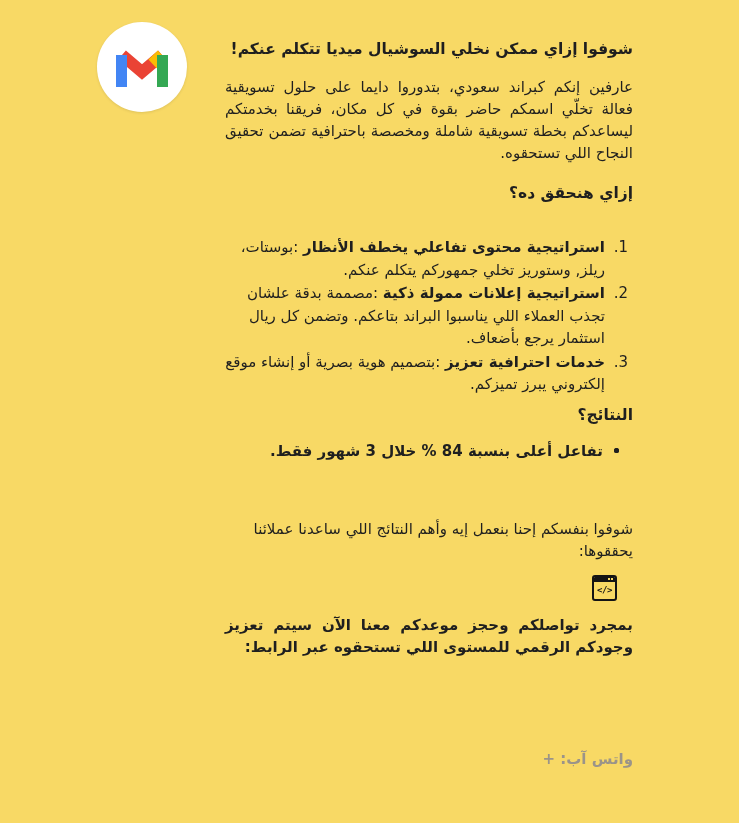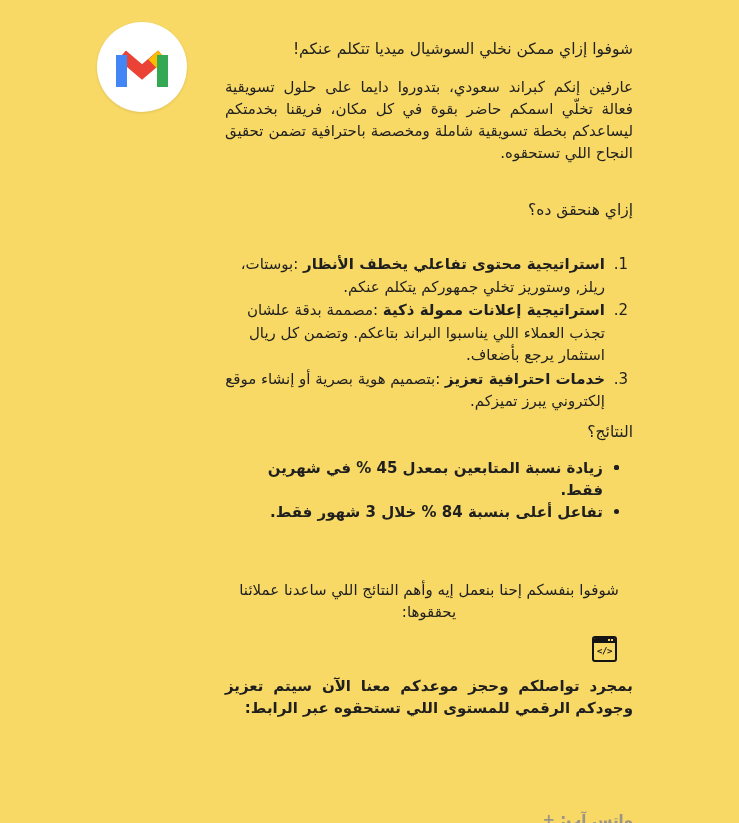--- a/index.html
+++ b/index.html
@@ -16,41 +16,41 @@
     width: 90px; height: 90px; border-radius: 50%;
     background: #FFFFFF;
     display: flex; align-items: center; justify-content: center;
     box-shadow: 0 1px 3px rgba(0,0,0,0.10);
   }
   .content {
     position: absolute; top: 38px; left: 225px; width: 408px;
     direction: rtl; text-align: right;
     font-size: 15px; line-height: 22px;
   }
-  .h { font-weight: normal; font-size: 15.5px; line-height: 22px; }
+  .h { font-weight: bold; font-size: 15.5px; line-height: 22px; }
   .title { margin-bottom: 16px; }
-  .intro { text-align: justify; text-align-last: right; margin-bottom: 35px; }
+  .intro { text-align: justify; text-align-last: right; margin-bottom: 18px; }
   .how-heading { margin-bottom: 32px; }
   ol.strategies { list-style: none; margin-bottom: 8px; }
   ol.strategies li {
     position: relative; padding-right: 28px;
     line-height: 22.5px; margin-bottom: 1px;
   }
   ol.strategies .num { position: absolute; right: 5px; top: 0; }
   .results-heading { margin-bottom: 14px; }
   ul.results { list-style: none; }
   ul.results li {
     position: relative; padding-right: 30px;
     font-weight: bold; line-height: 22px;
   }
   ul.results .bullet {
     position: absolute; right: 14px; top: 8px;
     width: 5px; height: 5px; border-radius: 50%; background: #1F1F1F;
   }
-  .see { margin-top: 56px; text-align: center; }
+  .see { margin-top: 56px; }
   .icon-row { margin-top: 13px; margin-left: 0; height: 27px; }
   .embed-icon {
     display: inline-block; margin-right: 16px;
     width: 25px; height: 26px;
     border: 2px solid #141414; border-radius: 3px;
     vertical-align: top; overflow: hidden;
   }
   .embed-icon .titlebar {
     height: 5px; background: #141414;
     display: flex; align-items: center; gap: 1px; padding-right: 2px;
@@ -103,23 +103,20 @@
     </li>
   </ol>
 
   <div class="h results-heading">النتائج؟</div>
 
   <ul class="results">
     <li>
       <span class="bullet"></span>
     </li>
     <li>
-      <span class="bullet"></span><span>زيادة نسبة المتابعين بمعدل 45 % في شهرين فقط.</span>
-    </li>
-    <li>
       <span class="bullet"></span><span>تفاعل أعلى بنسبة 84 % خلال 3 شهور فقط.</span>
     </li>
   </ul>
 
   <p class="see">شوفوا بنفسكم إحنا بنعمل إيه وأهم النتائج اللي ساعدنا عملائنا يحققوها:</p>
 
   <div class="icon-row">
     <span class="embed-icon">
       <span class="titlebar">
           <i></i>

